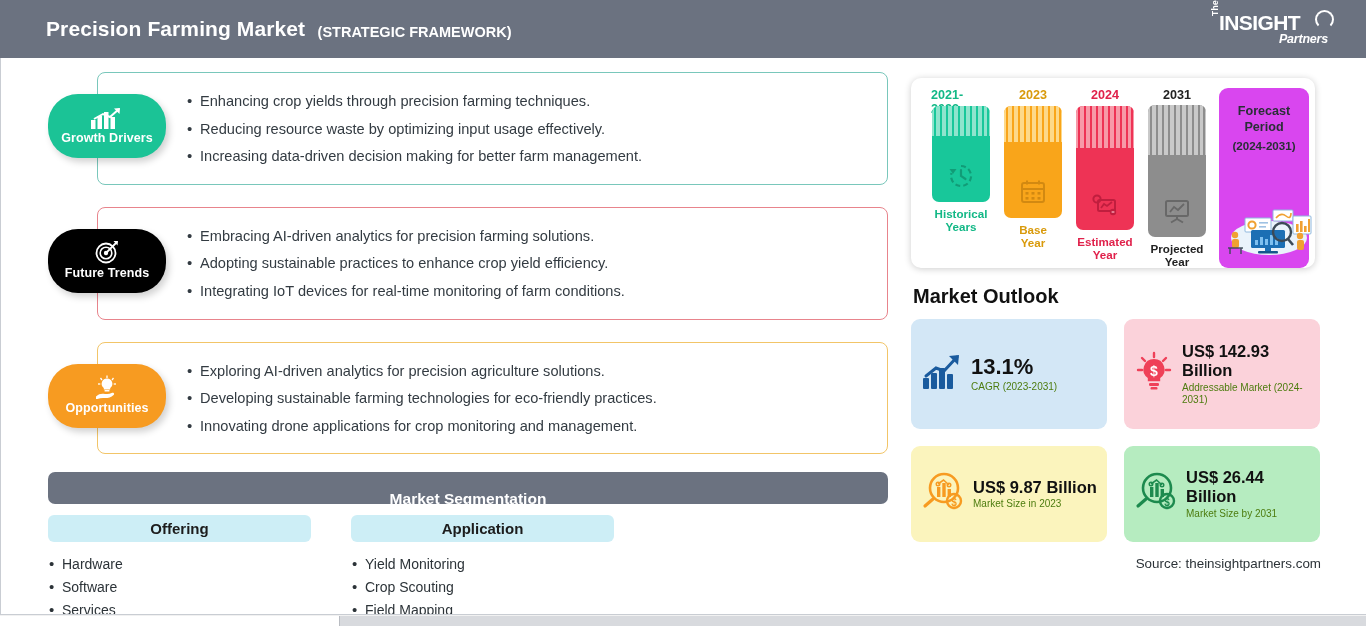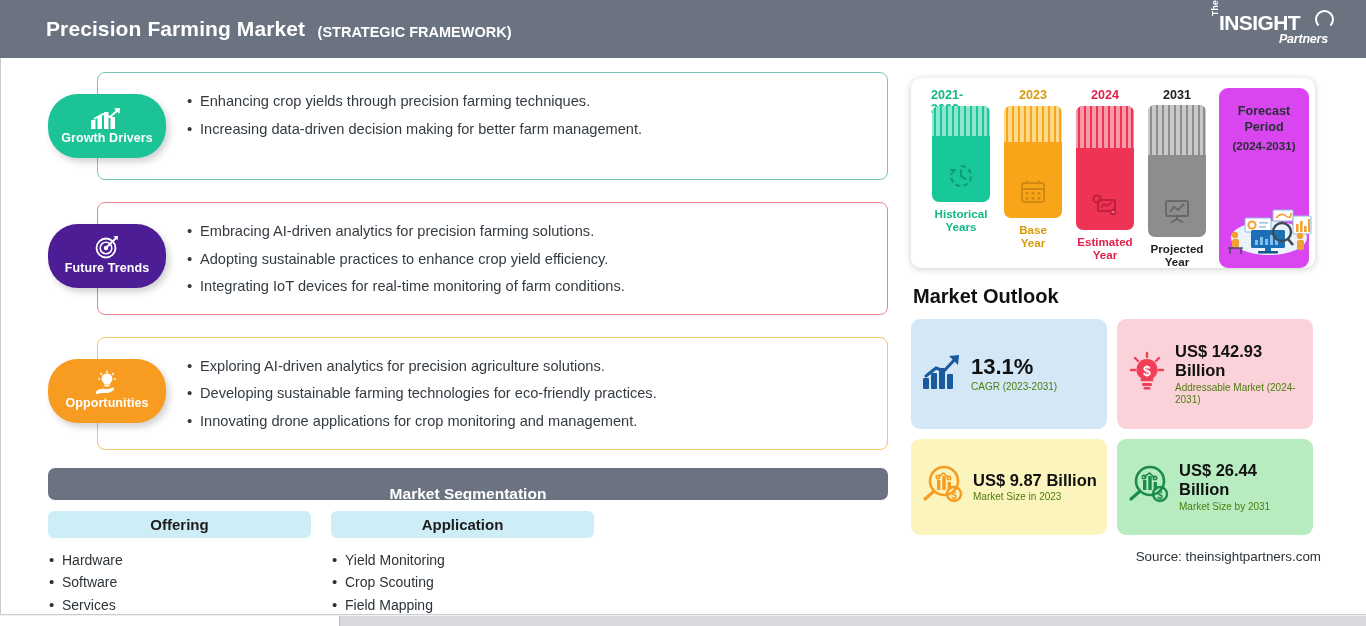--- a/index.html
+++ b/index.html
@@ -36,36 +36,36 @@
   .panel.red    .panel-box { border-color:#e8848c; }
   .panel.orange .panel-box { border-color:#f2c568; }
 
   .badge {
     position:absolute; left:0; top:22px; width:118px; height:64px;
     border-radius:30px; color:#fff; display:flex; flex-direction:column;
     align-items:center; justify-content:center; z-index:3;
     box-shadow: 3px 4px 7px rgba(0,0,0,.18);
   }
   .badge.green  { background:#1bc396; }
-  .badge.red    { background:#4c1d95; }
+  .badge.red    { background:#000000; }
   .badge.orange { background:#f79b21; }
   .badge-label { font-size:12.5px; font-weight:bold; margin-top:2px; letter-spacing:.1px;}
   .badge-ico { height:22px; display:flex; align-items:flex-end; }
 
   .bullets { position:relative; margin-left:152px; padding:16px 18px 14px 0; }
   .bullets li { list-style:none; font-size:14.6px; color:#333b42; line-height:1.0; padding:6px 0 7px 0; position:relative; }
   .bullets li:before { content:"\2022"; position:absolute; left:-13px; top:5px; font-size:15px; color:#333b42; }
 
   
   .seg-header {
     position:relative; width:840px; height:32px; background:#6b7280; border-radius:7px;
     display:flex; align-items:center; justify-content:center; margin-top:-4px;
   }
   .seg-header span { color:#fff; font-weight:bold; font-size:15.5px;margin-top:21px; }
-  .seg-cols { display:flex; gap:20px; margin-top:11px; }
+  .seg-cols { display:flex; gap:40px; margin-top:11px; }
   .seg-col { width:263px; }
   .seg-pill {
     height:27px; background:#cdeef6; border-radius:6px;
     display:flex; align-items:center; justify-content:center;
     font-weight:bold; font-size:15px; color:#1c1c1c;
   }
   .seg-list { margin-top:11px; }
   .seg-list li { list-style:none; font-size:14px; color:#2c3338; padding:4px 0 4px 14px; position:relative; line-height:1.05; }
   .seg-list li:before { content:"\2022"; position:absolute; left:1px; top:3px; font-size:15px; }
 
@@ -92,21 +92,21 @@
 
   .forecast {
     margin-left:12px; width:100px; background:#d946ef; border-radius:9px;
     display:flex; flex-direction:column; align-items:center; padding-top:16px; position:relative;
   }
   .forecast-t { font-size:12.6px; font-weight:bold; color:#2a2f36; text-align:center; line-height:1.25; }
   .forecast-s { font-size:11.6px; font-weight:bold; color:#2a2f36; margin-top:4px; }
   .forecast-ill { position:absolute; bottom:8px; left:4px; }
 
   .outlook-title { font-size:20px; font-weight:bold; color:#111; margin:17px 0 11px 2px; }
-  .cards { display:flex; flex-wrap:wrap; gap:10px; width:410px; }
+  .cards { display:flex; flex-wrap:wrap; gap:17px; width:410px; }
   .card { width:196px; height:110px; border-radius:9px; display:flex; align-items:center; padding:0 8px 0 10px; gap:8px; }
   .card.blue  { background:#d3e7f6; }
   .card.pink  { background:#fbd2da; }
   .card.yellow{ background:#fbf4bd; height:96px; }
   .card.green { background:#b6ecc0; height:96px; }
   .card-txt { display:flex; flex-direction:column; }
   .card-big { font-size:16.5px; font-weight:bold; color:#111; line-height:1.18; }
   .card-big.lg { font-size:22px; }
   .card-sub { font-size:10px; color:#4d7c0f; line-height:1.24; margin-top:1px; }
   .source { font-size:13.4px; color:#2c3338; text-align:right; width:410px; margin-top:14px; }
@@ -148,20 +148,21 @@
               <rect x="14" y="5" width="4.5" height="17" fill="#fff"></rect>
               <rect x="20.5" y="10" width="4.5" height="12" fill="#fff"></rect>
               <path d="M4 12 L13 7 L20 10 L29 2" stroke="#fff" stroke-width="2" fill="none"></path>
               <path d="M24 1.5 L30 1 L29.5 7 Z" fill="#fff"></path>
             </svg>
           </span>
           <span class="badge-label">Growth Drivers</span>
         </div>
         <ul class="bullets">
           <li>Enhancing crop yields through precision farming techniques.</li>
+          <li>Reducing resource waste by optimizing input usage effectively.</li>
           <li>Increasing data-driven decision making for better farm management.</li>
         </ul>
       </div>
 
       <div class="panel red">
         <div class="panel-box"></div>
         <div class="badge red">
           <span class="badge-ico">
             <svg width="26" height="24" viewBox="0 0 26 24">
               <circle cx="12" cy="13" r="9.5" fill="none" stroke="#fff" stroke-width="1.8"></circle>

